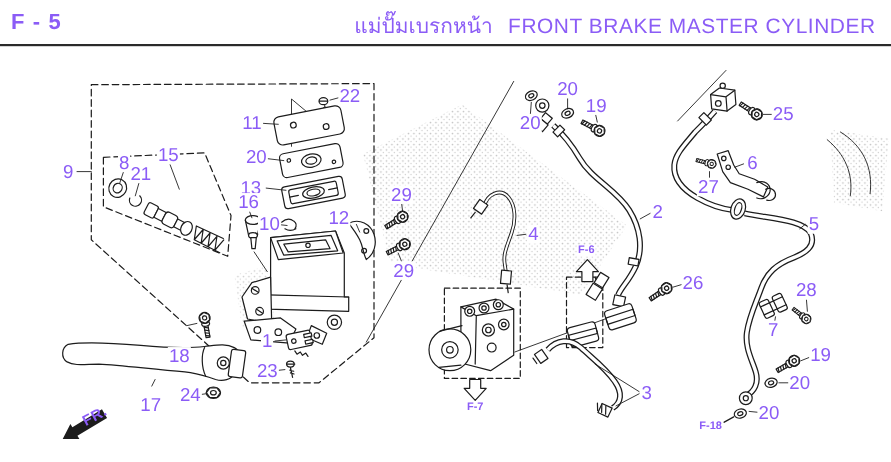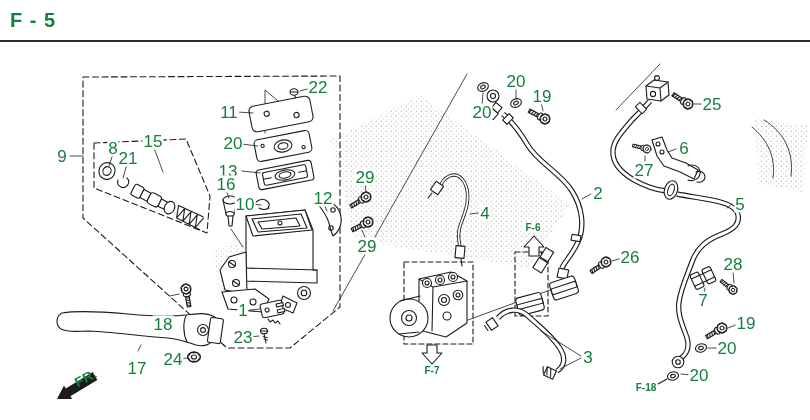--- a/index.html
+++ b/index.html
@@ -1,17 +1,17 @@
 <!DOCTYPE html>
 <html><head>
 <meta charset="utf-8">
 <style>
   html,body{margin:0;padding:0;background:#fff;}
   .page{position:relative;width:810px;height:420px;background:#fff;overflow:hidden;
-        font-family:"Liberation Sans",sans-serif;color:#15803d;}
+        font-family:"Liberation Sans",sans-serif;color:#8b5cf6;}
   .header{position:absolute;left:0;top:0;width:100%;height:42px;
           border-bottom:2px solid #2a2a2a;box-sizing:border-box;
           display:flex;justify-content:space-between;align-items:flex-start;}
   .page-code{font-size:20px;font-weight:600;margin:9px 0 0 10px;letter-spacing:1px;}
   .titles{margin:8px 14px 0 0;display:flex;align-items:baseline;gap:14px;}
   .title-thai{font-size:19px;font-family:"DejaVu Sans",sans-serif;}
   .title-en{font-size:19px;letter-spacing:.5px;}
   svg.art{position:absolute;left:0;top:0;}
   .d{stroke:#1c1c1c;fill:none;stroke-width:1.1;stroke-linecap:round;stroke-linejoin:round;}
   .df{stroke:#1c1c1c;fill:#fff;stroke-width:1.1;stroke-linecap:round;stroke-linejoin:round;}
@@ -30,20 +30,24 @@
   .fr{position:absolute;left:86px;top:378px;transform:translate(-50%,-50%) rotate(-28deg);
       font-weight:700;font-size:13.5px;letter-spacing:.5px;}
 </style>
 </head>
 <body>
 
 <div class="page">
 
   <div class="header">
     <div class="page-code">F - 5</div>
+    <div class="titles">
+      <span class="title-thai">แม่ปั๊มเบรกหน้า</span>
+      <span class="title-en">FRONT BRAKE MASTER CYLINDER</span>
+    </div>
   </div>
 
   <svg class="art" width="810" height="420" viewBox="0 0 810 420">
     <defs>
       <pattern id="stip" width="5" height="5" patternUnits="userSpaceOnUse">
         <circle cx="1.3" cy="1.3" r="0.75" fill="#8a8a8a"></circle>
         <circle cx="3.6" cy="3.8" r="0.6" fill="#9a9a9a"></circle>
       </pattern>
       <g id="bolt">
         <path class="df" d="M-18,-1.8 h11 v3.6 h-11 z"></path>
@@ -335,21 +339,21 @@
       <div class="callout" style="left: 62px; top: 156px;">9</div>
       <div class="callout" style="left: 113px; top: 148px;">8</div>
       <div class="callout" style="left: 128px; top: 158px;">21</div>
       <div class="callout" style="left: 153px; top: 141px;">15</div>
       <div class="callout" style="left: 318px; top: 87px; text-align: center;">22</div>
       <div class="callout" style="left: 229px; top: 112px;">11</div>
       <div class="callout" style="left: 233px; top: 143px;">20</div>
       <div class="callout" style="left: 228px; top: 171px;">13</div>
       <div class="callout" style="left: 226px; top: 184px;">16</div>
       <div class="callout" style="left: 245px; top: 204px;">10</div>
-      <div class="callout" style="left: 323px; top: 198px;">12</div>
+      <div class="callout" style="left: 308px; top: 198px;">12</div>
       <div class="callout" style="left: 365px; top: 177px;">29</div>
       <div class="callout" style="left: 367px; top: 246px;">29</div>
       <div class="callout" style="left: 243px; top: 310px;">1</div>
       <div class="callout" style="left: 243px; top: 337px;">23</div>
       <div class="callout" style="left: 163px; top: 296px; margin-top: 28px;">18</div>
       <div class="callout" style="left: 137px; top: 368px;">17</div>
       <div class="callout" style="left: 173px; top: 359px;">24</div>
       <div class="callout" style="left: 482px; top: 112px;">20</div>
       <div class="callout" style="left: 516px; top: 81px;">20</div>
       <div class="callout" style="left: 542px; top: 96px;">19</div>

